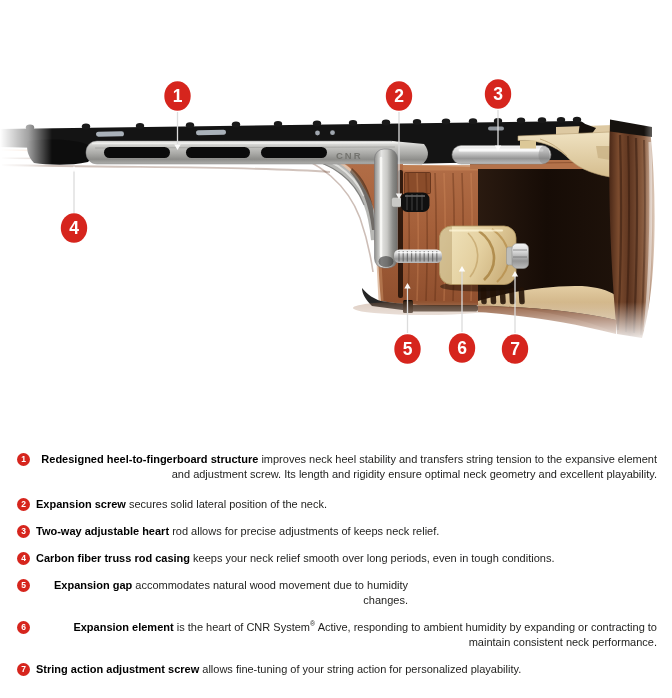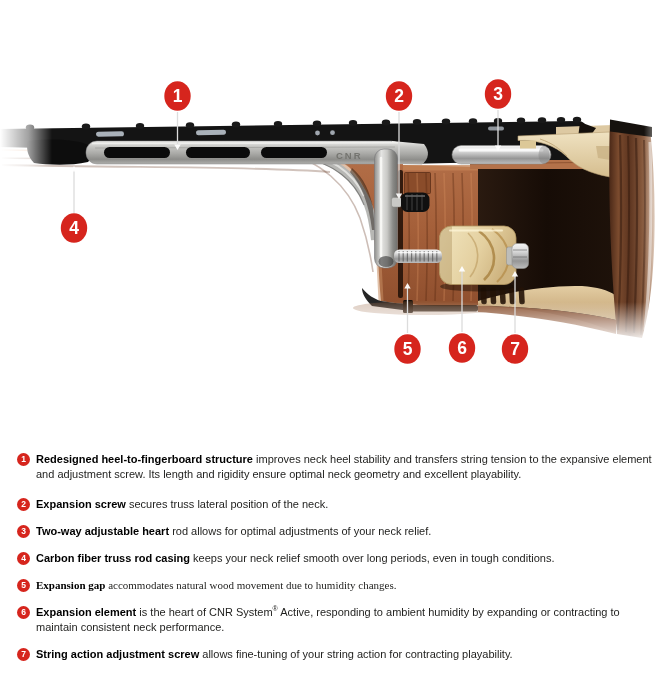--- a/index.html
+++ b/index.html
@@ -3,22 +3,22 @@
 <meta charset="utf-8">
 <style>
   html,body{margin:0;padding:0;background:#fff;}
   body{width:672px;height:698px;font-family:"Liberation Sans",sans-serif;}
   .page{position:relative;width:672px;height:698px;overflow:hidden;background:#fff;}
   svg.diagram{position:absolute;top:0;left:0;display:block;}
   .legend{position:absolute;left:17px;top:452px;width:640px;}
   .legend-item{display:flex;gap:6px;margin-bottom:12px;color:#1e1e1c;font-size:11px;line-height:15px;}
   .legend-item.first{margin-bottom:15px;}
   .legend-item b{color:#000;}
-  .legend-item p{margin:0;}
-  .legend-item p.narrow{max-width:372px;font-family:Liberation Serif, serif;}
+  .legend-item p{margin:0;text-align:right;}
+  .legend-item p.narrow{max-width:372px;}
   .bullet{width:13px;height:13px;border-radius:50%;background:#d6251d;color:#fff;
           font-size:8.5px;font-weight:700;display:flex;align-items:center;justify-content:center;
           flex:0 0 13px;margin-top:1px;}
   sup{font-size:7px;line-height:0;}
   .badge-num{font-family:"Liberation Sans",sans-serif;font-weight:700;fill:#fff;}
   .engrave{font-family:"Liberation Sans",sans-serif;font-weight:700;fill:#6d6d68;opacity:.85;letter-spacing:2px;}
 </style>
 </head>
 <body>
 
@@ -319,42 +319,42 @@
 
 <div class="legend">
 
   <div class="legend-item first">
     <span class="bullet" style="background: rgb(214, 37, 29);">1</span>
     <p><b>Redesigned heel-to-fingerboard structure</b> <span>improves neck heel stability and transfers string tension to the expansive element and adjustment screw. Its length and rigidity ensure optimal neck geometry and excellent playability.</span></p>
   </div>
 
   <div class="legend-item">
     <span class="bullet" style="background: rgb(214, 37, 29);">2</span>
-    <p><b>Expansion screw</b> <span>secures truss lateral position of the neck.</span></p>
+    <p><b>Expansion screw</b> <span>secures solid lateral position of the neck.</span></p>
   </div>
 
   <div class="legend-item">
     <span class="bullet" style="background: rgb(214, 37, 29);">3</span>
-    <p><b>Two-way adjustable heart</b> <span>rod allows for optimal adjustments of your neck relief.</span></p>
+    <p><b>Two-way adjustable heart</b> <span>rod allows for precise adjustments of keeps neck relief.</span></p>
   </div>
 
   <div class="legend-item">
     <span class="bullet" style="background: rgb(214, 37, 29);">4</span>
     <p><b>Carbon fiber truss rod casing</b> <span>keeps your neck relief smooth over long periods, even in tough conditions.</span></p>
   </div>
 
   <div class="legend-item">
     <span class="bullet" style="background: rgb(214, 37, 29);">5</span>
     <p class="narrow"><b>Expansion gap</b> <span>accommodates natural wood movement due to humidity changes.</span></p>
   </div>
 
   <div class="legend-item">
     <span class="bullet" style="background: rgb(214, 37, 29);">6</span>
     <p><b>Expansion element</b> <span>is the heart of CNR System</span><sup>®</sup> <span>Active, responding to ambient humidity by expanding or contracting to maintain consistent neck performance.</span></p>
   </div>
 
   <div class="legend-item">
     <span class="bullet" style="background: rgb(214, 37, 29);">7</span>
-    <p><b>String action adjustment screw</b> <span>allows fine-tuning of your string action for contracting playability.</span></p>
+    <p><b>String action adjustment screw</b> <span>allows fine-tuning of your string action for personalized playability.</span></p>
   </div>
 
 </div>
 </div>
 
 </body></html>

